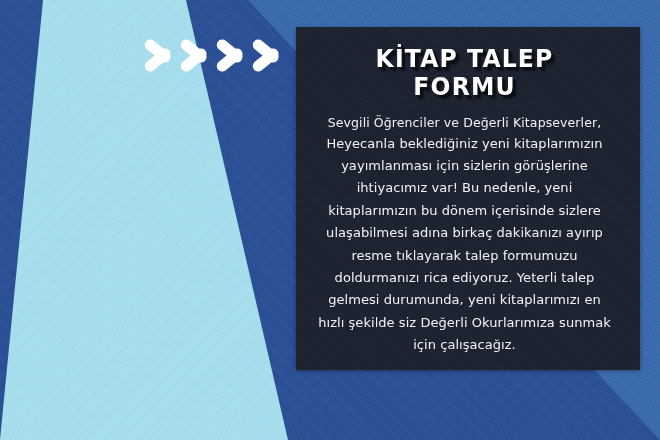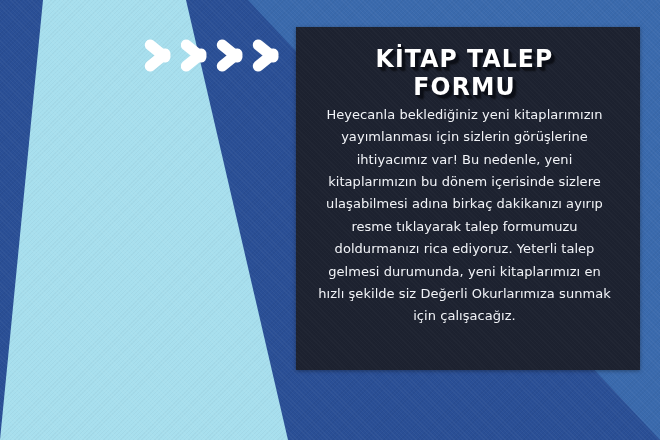--- a/index.html
+++ b/index.html
@@ -130,17 +130,18 @@
     <span class="chev"></span>
     <span class="chev"></span>
     <span class="chev"></span>
     <span class="chev"></span>
   </div>
 
   <div id="panel">
     <div class="texture"></div>
     <div id="panel-inner">
       <h1 id="title">KİTAP TALEP FORMU</h1>
+      <p id="salutation">Sevgili Öğrenciler ve Değerli Kitapseverler,</p>
       <p id="body-text">Heyecanla beklediğiniz yeni kitaplarımızın yayımlanması için sizlerin görüşlerine ihtiyacımız var! Bu nedenle, yeni kitaplarımızın bu dönem içerisinde sizlere ulaşabilmesi adına birkaç dakikanızı ayırıp resme tıklayarak talep formumuzu doldurmanızı rica ediyoruz. Yeterli talep gelmesi durumunda, yeni kitaplarımızı en hızlı şekilde siz Değerli Okurlarımıza sunmak için çalışacağız.</p>
     </div>
   </div>
 
 </div>
 
 </body></html>

